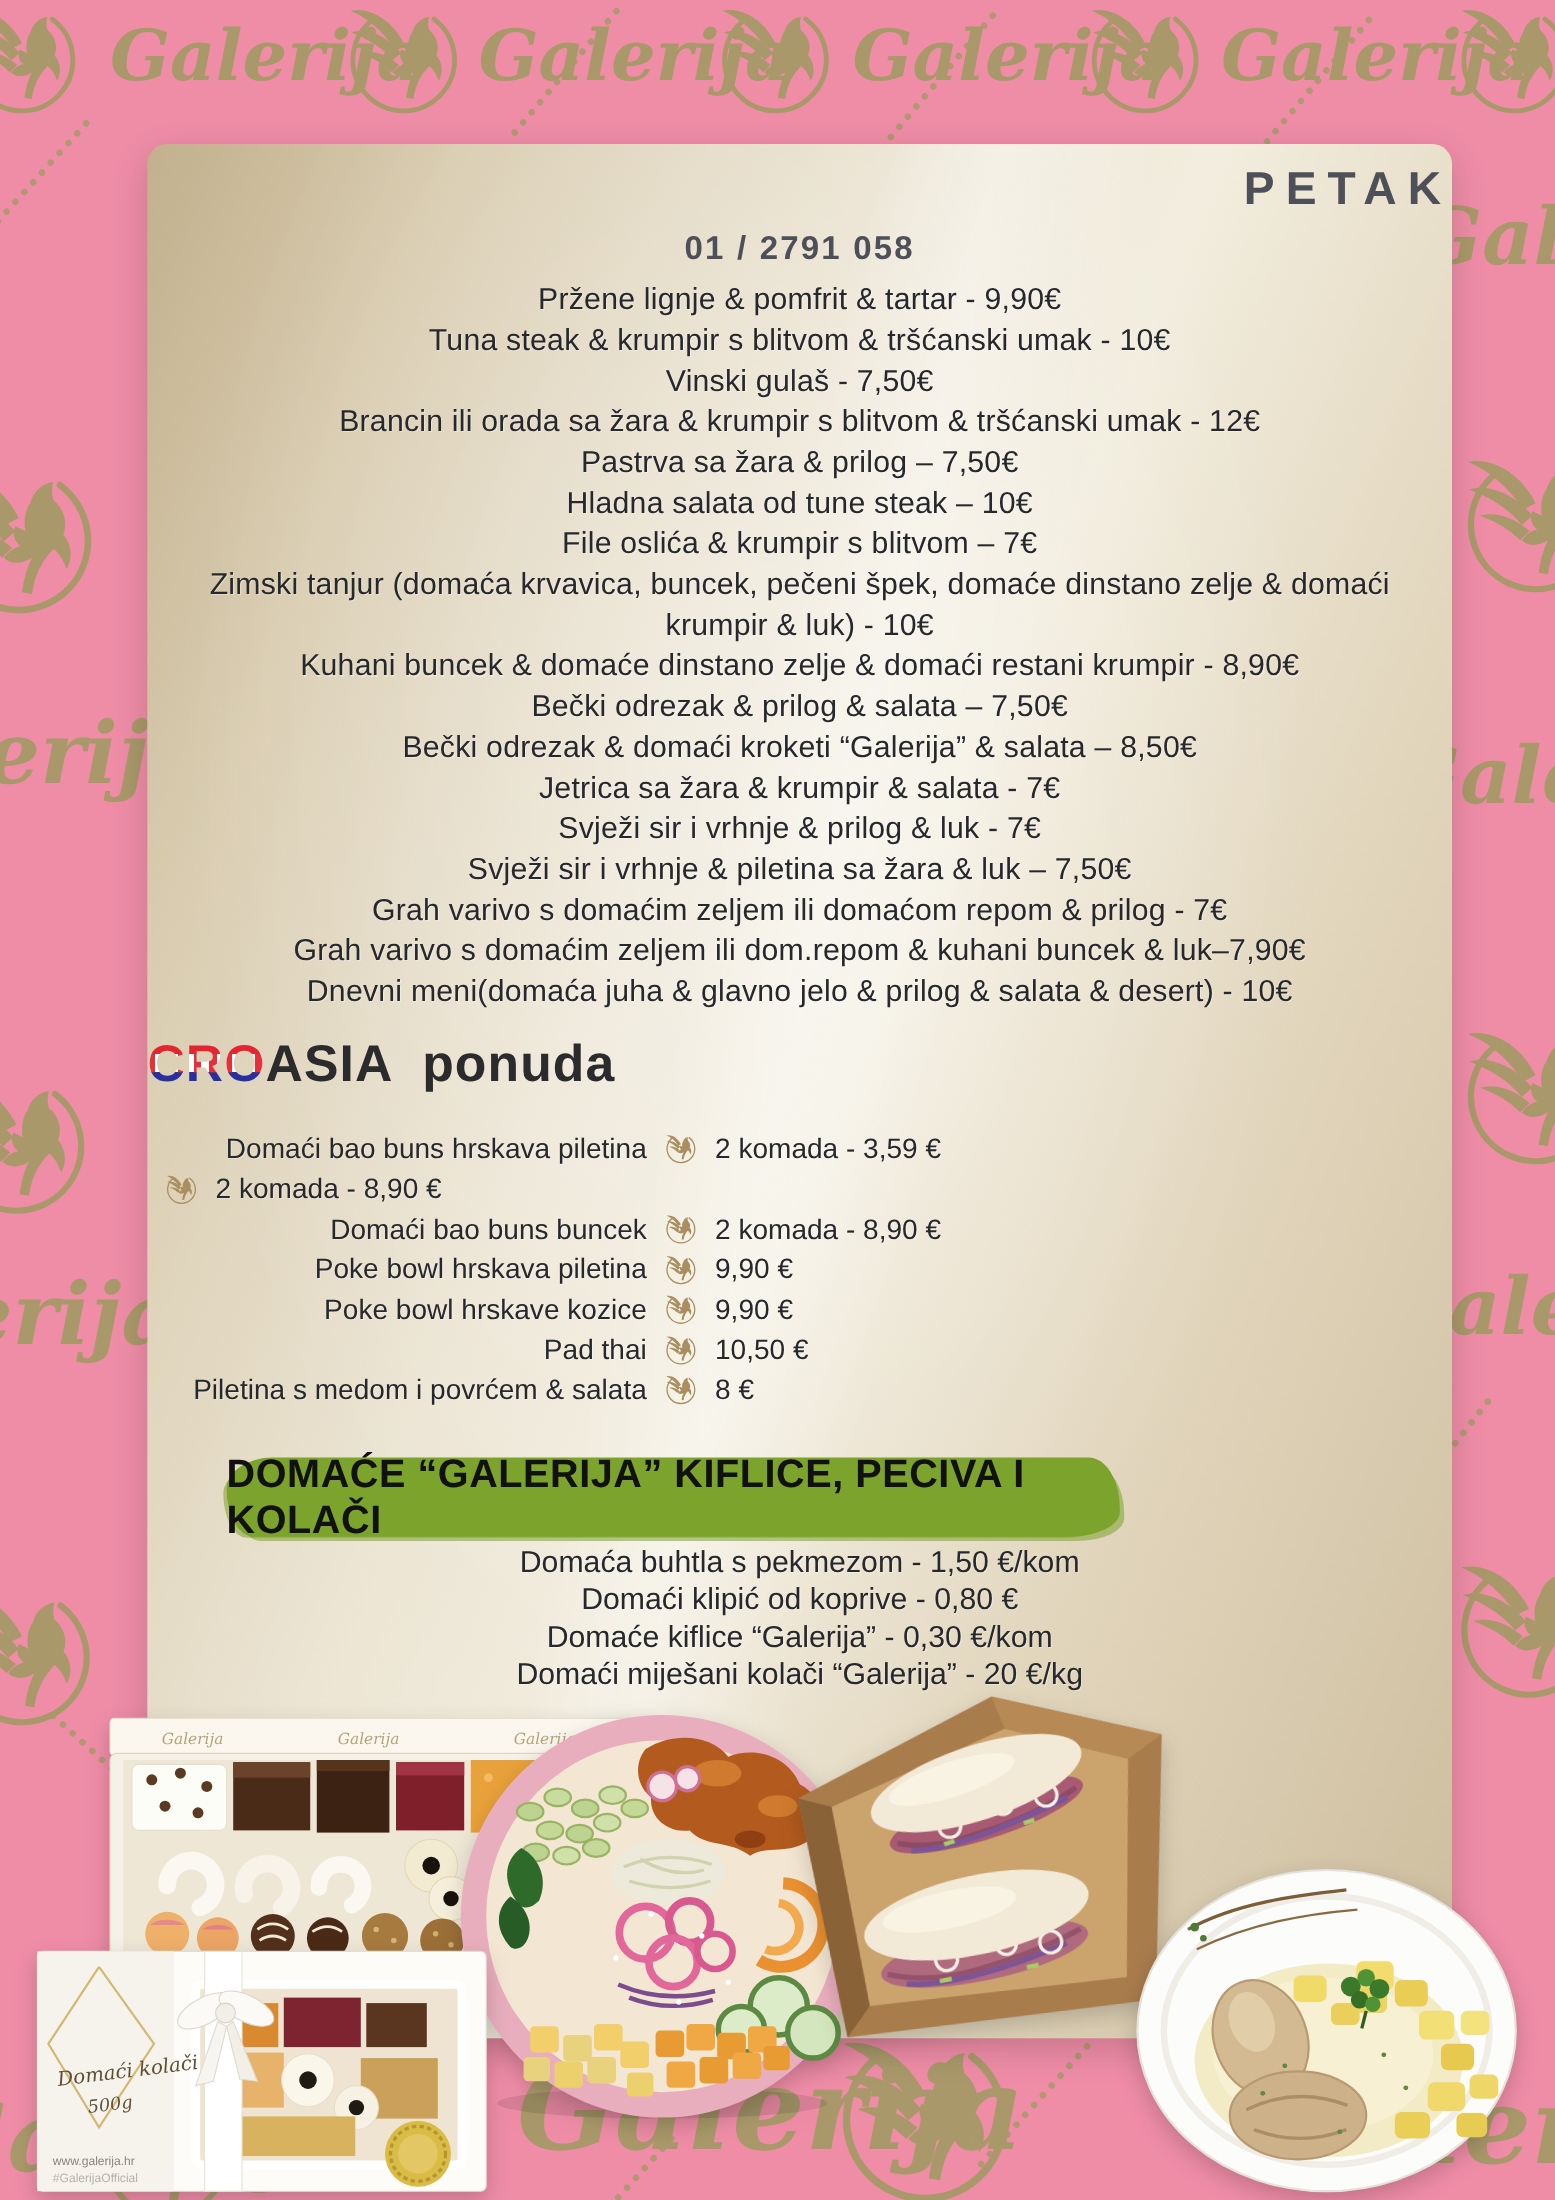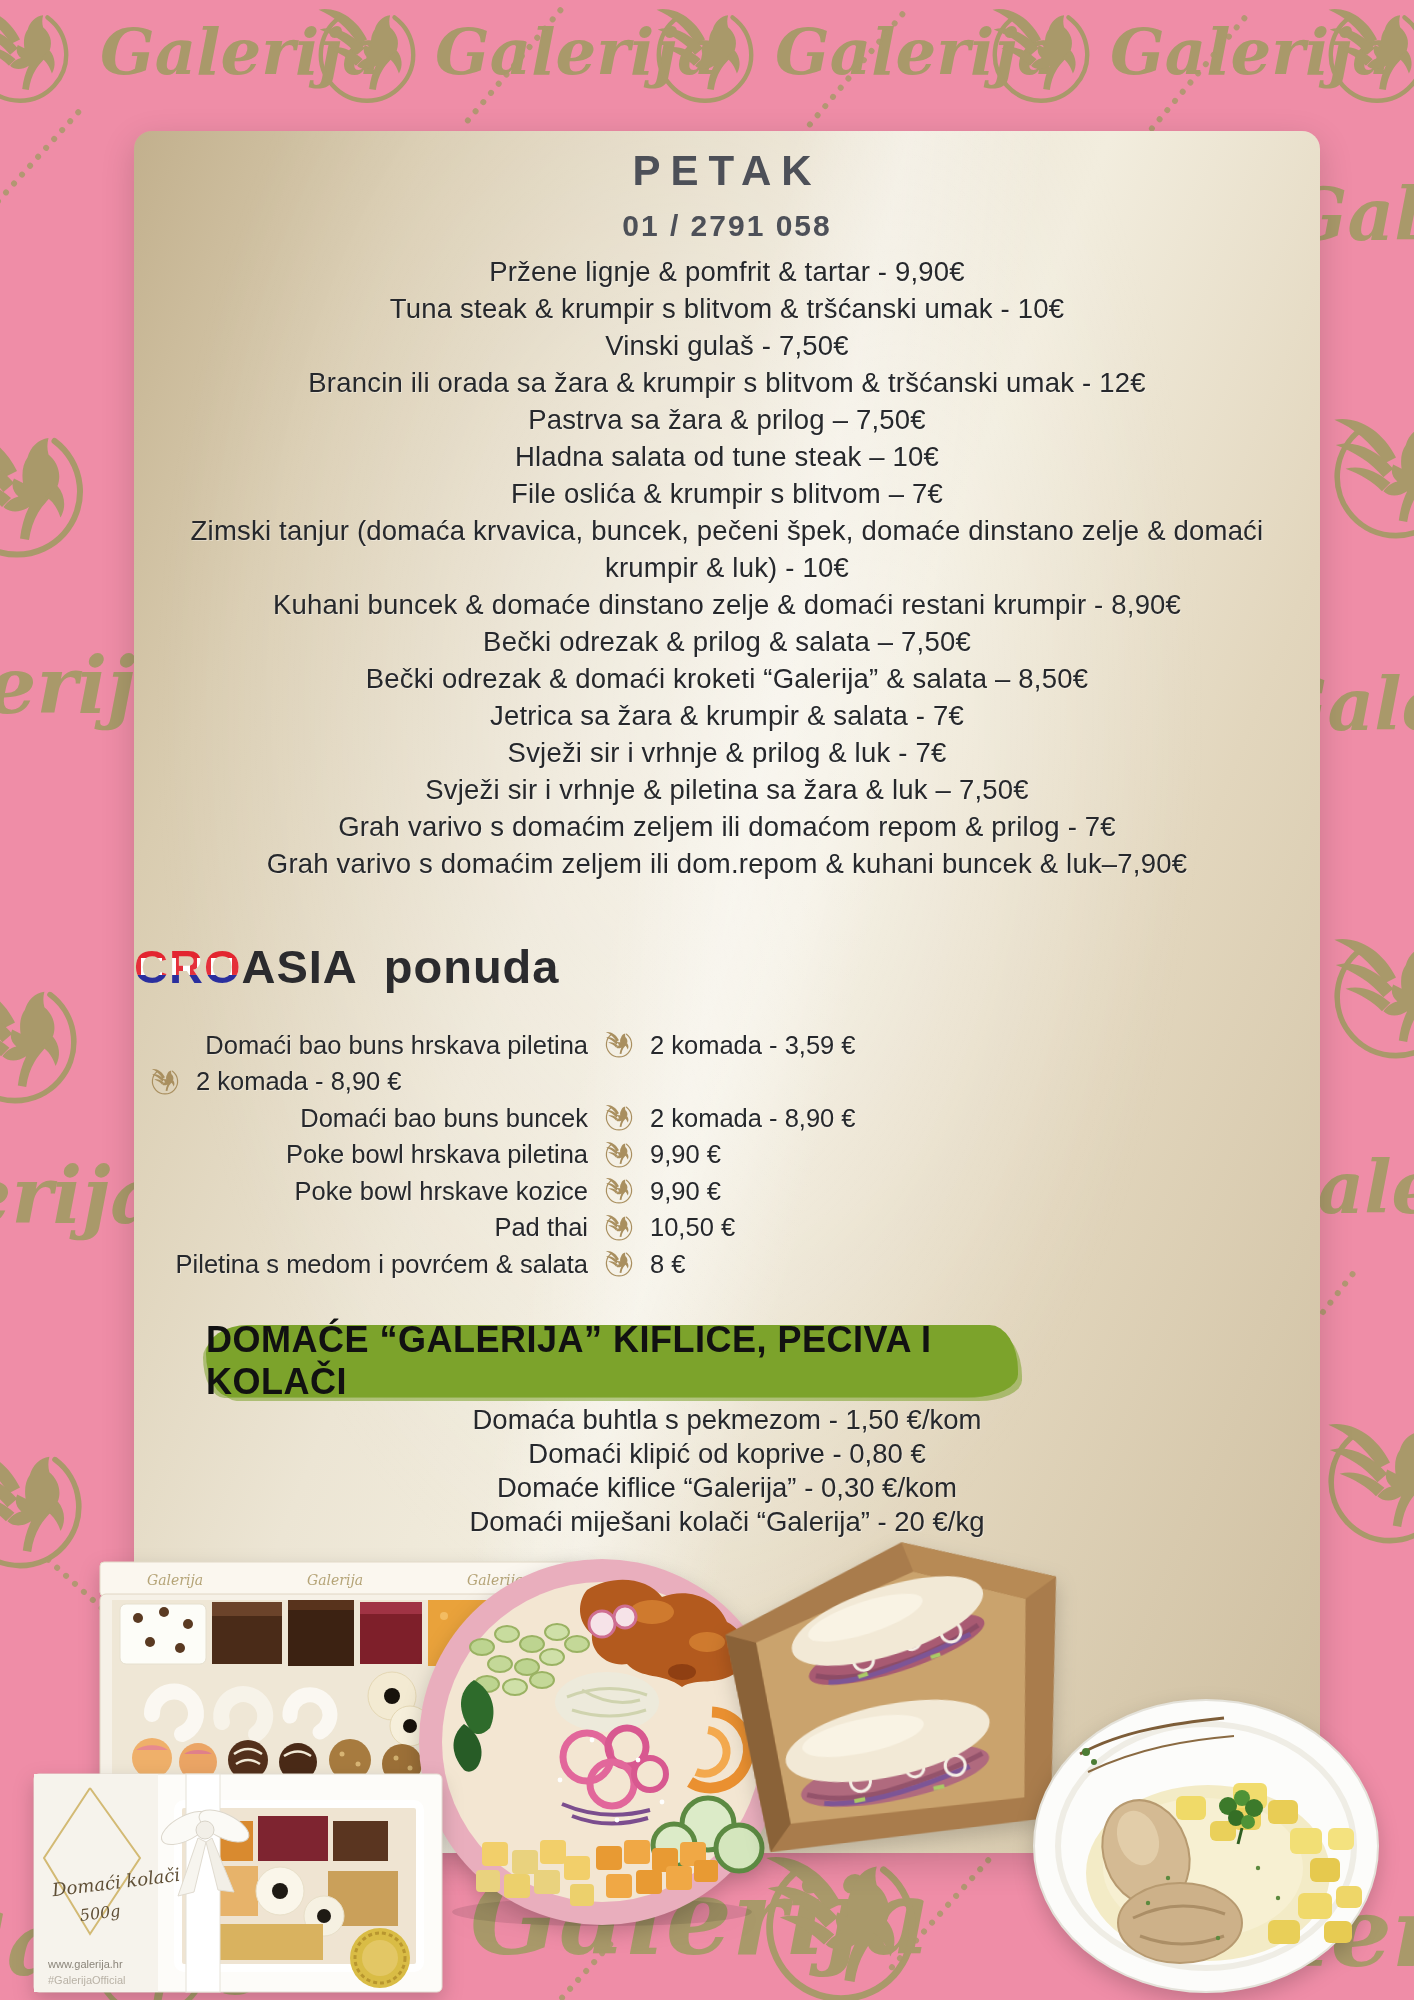--- a/index.html
+++ b/index.html
@@ -20,21 +20,21 @@
     border-radius:18px;
     background:linear-gradient(112deg,#c2b08d 0%,#d9ccb0 16%,#ece5d4 38%,#f2edde 52%,#e2d6bd 72%,#cdbd9e 100%);
     box-shadow:0 10px 34px rgba(0,0,0,.16);
   }
   .panel::before{
     content:"";position:absolute;inset:0;border-radius:18px;pointer-events:none;
     background:
       radial-gradient(ellipse at 46% 34%,rgba(255,255,255,.38),transparent 58%),
       linear-gradient(103deg,transparent 42%,rgba(255,255,255,.34) 49%,transparent 58%);
   }
-  .menu-title{position:absolute;left:0;top:16px;width:100%;text-align:center;
+  .menu-title{position:absolute;left:0;top:16px;width:100%;text-align:right;
     font-size:42px;font-weight:700;letter-spacing:10px;color:#4d5058;}
   .menu-phone{position:absolute;left:0;top:78px;width:100%;text-align:center;
     font-size:30px;font-weight:700;letter-spacing:2px;color:#4d5058;}
   .menu-list{position:absolute;left:43px;top:122px;width:1100px;text-align:center;
     font-size:27.5px;line-height:37px;color:#26282c;letter-spacing:.2px;
     text-shadow:1px 1px 0 rgba(255,255,255,.35);}
   
   .croasia{position:absolute;left:0;top:808px;width:100%;
     font-size:47px;font-weight:800;color:#2b2b2e;letter-spacing:1px;}
   .cro{
@@ -166,20 +166,21 @@
       <div>File oslića &amp; krumpir s blitvom – 7€</div>
       <div>Zimski tanjur (domaća krvavica, buncek, pečeni špek, domaće dinstano zelje &amp; domaći krumpir &amp; luk) - 10€</div>
       <div>Kuhani buncek &amp; domaće dinstano zelje &amp; domaći restani krumpir - 8,90€</div>
       <div>Bečki odrezak &amp; prilog &amp; salata – 7,50€</div>
       <div>Bečki odrezak &amp; domaći kroketi “Galerija” &amp; salata – 8,50€</div>
       <div>Jetrica sa žara &amp; krumpir &amp; salata - 7€</div>
       <div>Svježi sir i vrhnje &amp; prilog &amp; luk - 7€</div>
       <div>Svježi sir i vrhnje &amp; piletina sa žara &amp; luk – 7,50€</div>
       <div>Grah varivo s domaćim zeljem ili domaćom repom &amp; prilog - 7€</div>
       <div>Grah varivo s domaćim zeljem ili dom.repom &amp; kuhani buncek &amp; luk–7,90€</div>
+      <div>Dnevni meni(domaća juha &amp; glavno jelo &amp; prilog &amp; salata &amp; desert) - 10€</div>
     </div>
 
     <div class="croasia"><span class="cro">CRO</span><span>ASIA</span><span class="ponuda">ponuda</span></div>
 
     <div class="asia-list">
       <div class="asia-row">
         <div class="asia-name">Domaći bao buns hrskava piletina</div>
         <div class="asia-ic">
             <svg class="peg-sm">
               <use href="#pegasus" xlink:href="#pegasus"></use>

